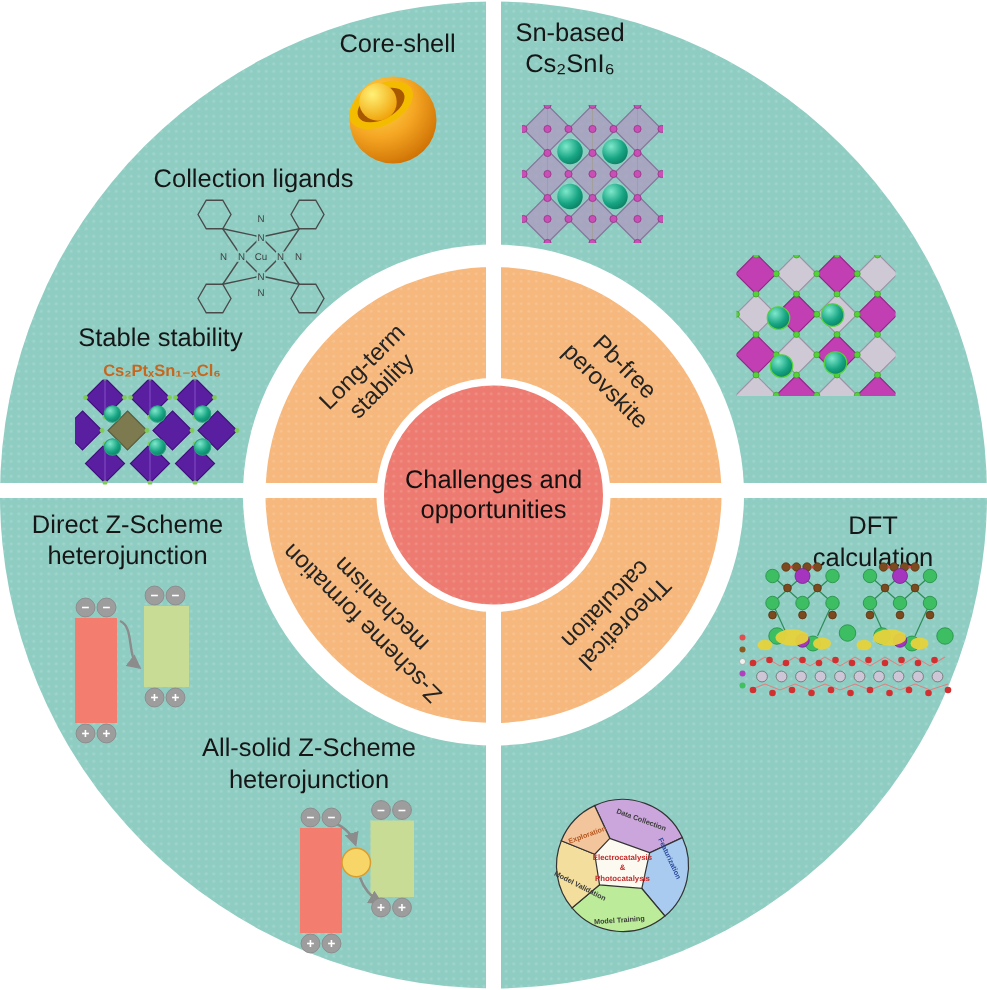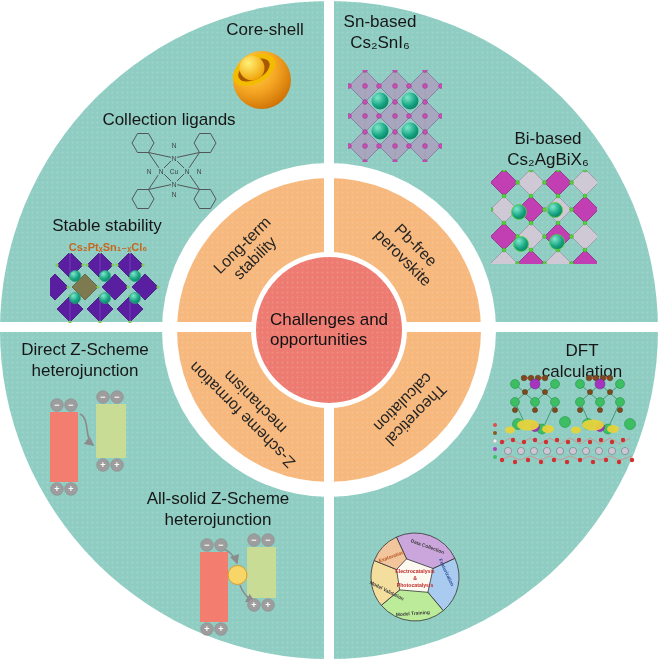--- a/index.html
+++ b/index.html
@@ -3,21 +3,21 @@
 <meta charset="utf-8">
 <style>
   html,body{margin:0;padding:0;background:#fff;}
   .fig{position:relative;width:658px;height:660px;background:#ffffff;overflow:hidden;
        font-family:"Liberation Sans","DejaVu Sans",sans-serif;}
   .abs{position:absolute;}
   .lbl{position:absolute;color:#161616;font-size:17px;line-height:1.22;text-align:center;
        white-space:pre-line;transform:translate(-50%,-50%);}
   .ringlbl{position:absolute;color:#242424;font-size:16px;font-weight:500;line-height:1.15;
        text-align:center;white-space:pre-line;}
-  .centerlbl{position:absolute;color:#111;font-size:17px;line-height:1.15;text-align:left;
+  .centerlbl{position:absolute;color:#111;font-size:17px;line-height:1.15;text-align:center;
        white-space:pre-line;transform:translate(-50%,-50%);}
   .formula{position:absolute;color:#C7671E;font-size:11px;font-weight:bold;text-align:right;
        transform:translate(-50%,-50%);white-space:nowrap;}
   .chg circle{fill:#9D9D9D;stroke:#8A8A8A;stroke-width:0.6;}
   .chgt{fill:#ffffff;font:bold 9px "Liberation Sans","DejaVu Sans",sans-serif;text-anchor:middle;}
   .molline{stroke:#4A4A4A;stroke-width:0.9;fill:none;}
   .atomtxt{fill:#3F3F3F;font:6.5px "Liberation Sans",sans-serif;text-anchor:middle;
        stroke:#8FCDC3;stroke-width:2.4;paint-order:stroke;}
   .pietxt{font:bold 4.8px "Liberation Sans",sans-serif;text-anchor:middle;fill:#3A3A3A;}
   .pietxt.red{fill:#C22B2B;font-size:5.2px;}
@@ -231,22 +231,20 @@
         <circle cx="77" cy="92" r="2.4"></circle>
     </g>
     <g>
       <circle cx="32" cy="31" r="8.5" fill="url(#tsp)"></circle>
         <circle cx="62" cy="31" r="8.5" fill="url(#tsp)"></circle>
       <circle cx="32" cy="61" r="8.5" fill="url(#tsp)"></circle>
         <circle cx="62" cy="61" r="8.5" fill="url(#tsp)"></circle>
     </g>
   </svg>
 
-  <div class="lbl" style="left:548px;top:150px">Bi-based
-Cs₂AgBiX₆</div>
 
   <svg class="abs" style="left:491px;top:170px" width="106" height="94" viewBox="0 0 106 94">
     <g stroke-width="0.8">
       <polygon points="13,-1 26.5,12.5 13,26 -0.5,12.5" fill="#C23FB3" stroke="#8F2A85"></polygon>
       <polygon points="40,-1 53.5,12.5 40,26 26.5,12.5" fill="#CFC9D6" stroke="#9A93A5"></polygon>
       <polygon points="67,-1 80.5,12.5 67,26 53.5,12.5" fill="#C23FB3" stroke="#8F2A85"></polygon>
       <polygon points="94,-1 107.5,12.5 94,26 80.5,12.5" fill="#CFC9D6" stroke="#9A93A5"></polygon>
       <polygon points="13,26 26.5,39.5 13,53 -0.5,39.5" fill="#CFC9D6" stroke="#9A93A5"></polygon>
       <polygon points="40,26 53.5,39.5 40,53 26.5,39.5" fill="#C23FB3" stroke="#8F2A85"></polygon>
       <polygon points="67,26 80.5,39.5 67,53 53.5,39.5" fill="#CFC9D6" stroke="#9A93A5"></polygon>
@@ -326,21 +324,21 @@
         <circle cx="77" cy="77" r="6.3"></circle>
       <circle cx="17" cy="101" r="6.3"></circle>
         <circle cx="31" cy="101" r="6.3"></circle>
     </g>
     <text class="chgt" x="63" y="77" dominant-baseline="central">+</text>
     <text class="chgt" x="77" y="77" dominant-baseline="central">+</text>
     <text class="chgt" x="17" y="101" dominant-baseline="central">+</text>
     <text class="chgt" x="31" y="101" dominant-baseline="central">+</text>
   </svg>
 
-  <div class="lbl" style="left:218px;top:510px">All-solid Z-Scheme
+  <div class="lbl" style="left:206px;top:510px">All-solid Z-Scheme
 heterojunction</div>
 
   <svg class="abs" style="left:193px;top:533px" width="100" height="105" viewBox="0 0 100 105">
     <defs>
       <marker id="arwB" markerWidth="6" markerHeight="6" refX="5" refY="3" orient="auto">
         <path d="M0,0 L6,3 L0,6 z" fill="#8C8C8C"></path>
       </marker>
     </defs>
     <rect x="7" y="19" width="28" height="70" fill="#F37D6E"></rect>
     <rect x="54" y="14" width="29" height="51" fill="#C9DC96"></rect>

